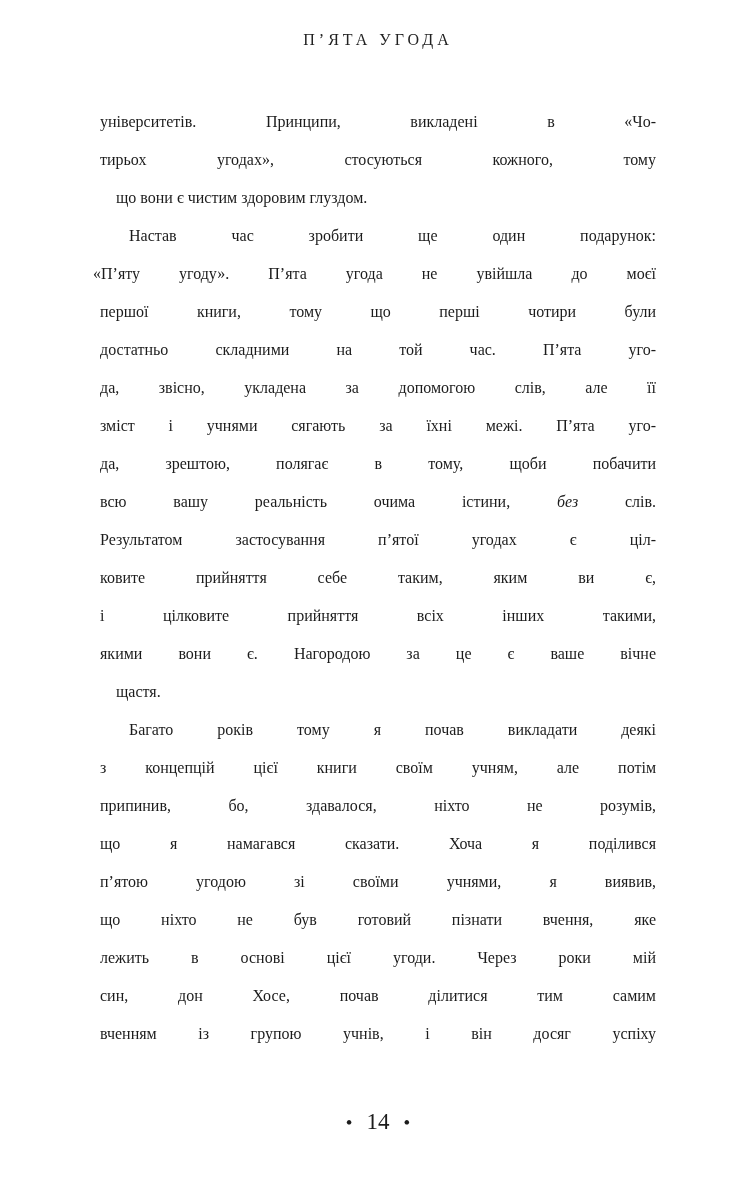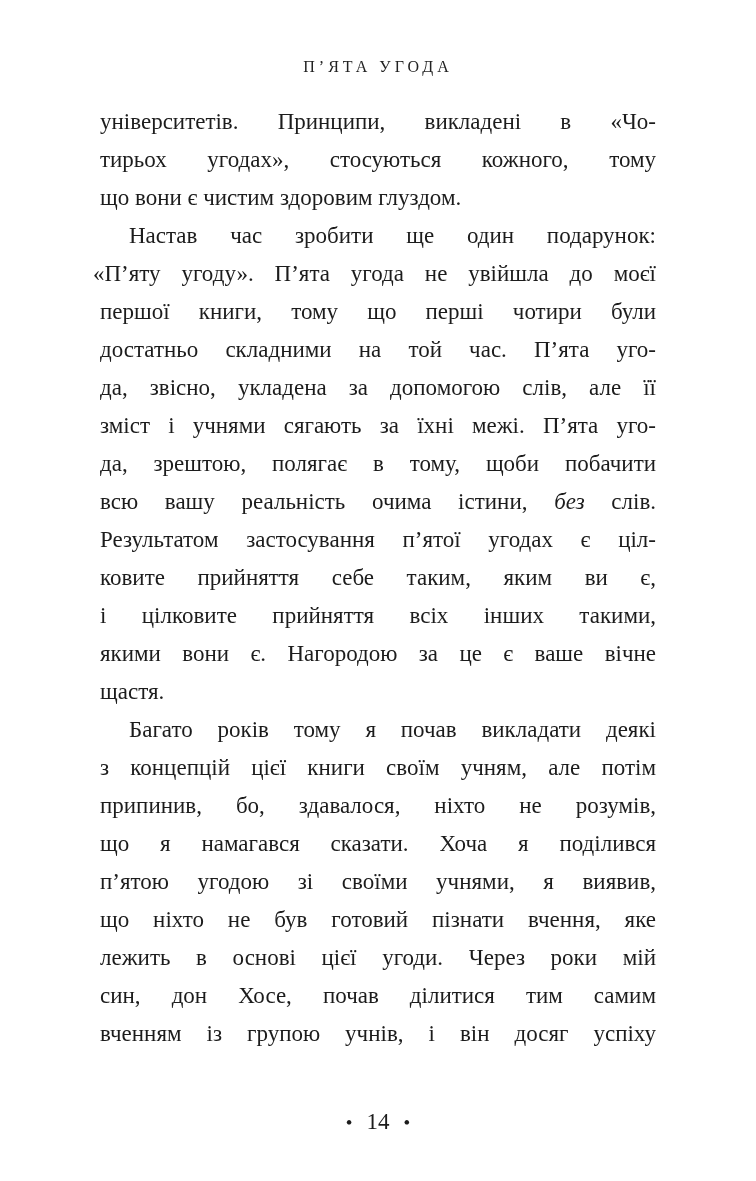--- a/index.html
+++ b/index.html
@@ -11,43 +11,44 @@
     position: relative;
     width: 756px;
     height: 1181px;
     background: #ffffff;
     font-family: "Liberation Serif", "DejaVu Serif", serif;
     color: #1c1c1c;
     overflow: hidden;
   }
   .running-head {
     position: absolute;
-    top: 58px;
+    top: 31px;
     left: 0;
     width: 100%;
     text-align: center;
     font-size: 16px;
     letter-spacing: 4px;
     color: #222222;
   }
   .text-block {
     position: absolute;
     left: 100px;
     top: 103px;
     width: 556px;
-    font-size: 23px;
+    font-size: 16px;
   }
   .line {
     height: 38px;
     line-height: 38px;
     text-align: justify;
     text-align-last: justify;
   }
   .line.end {
     text-align-last: left;
+    margin-left: 16px;
   }
   .line.indent {
     padding-left: 29px;
   }
   .line.hang {
     text-indent: -7px;
   }
   .line em {
     font-style: italic;
   }

